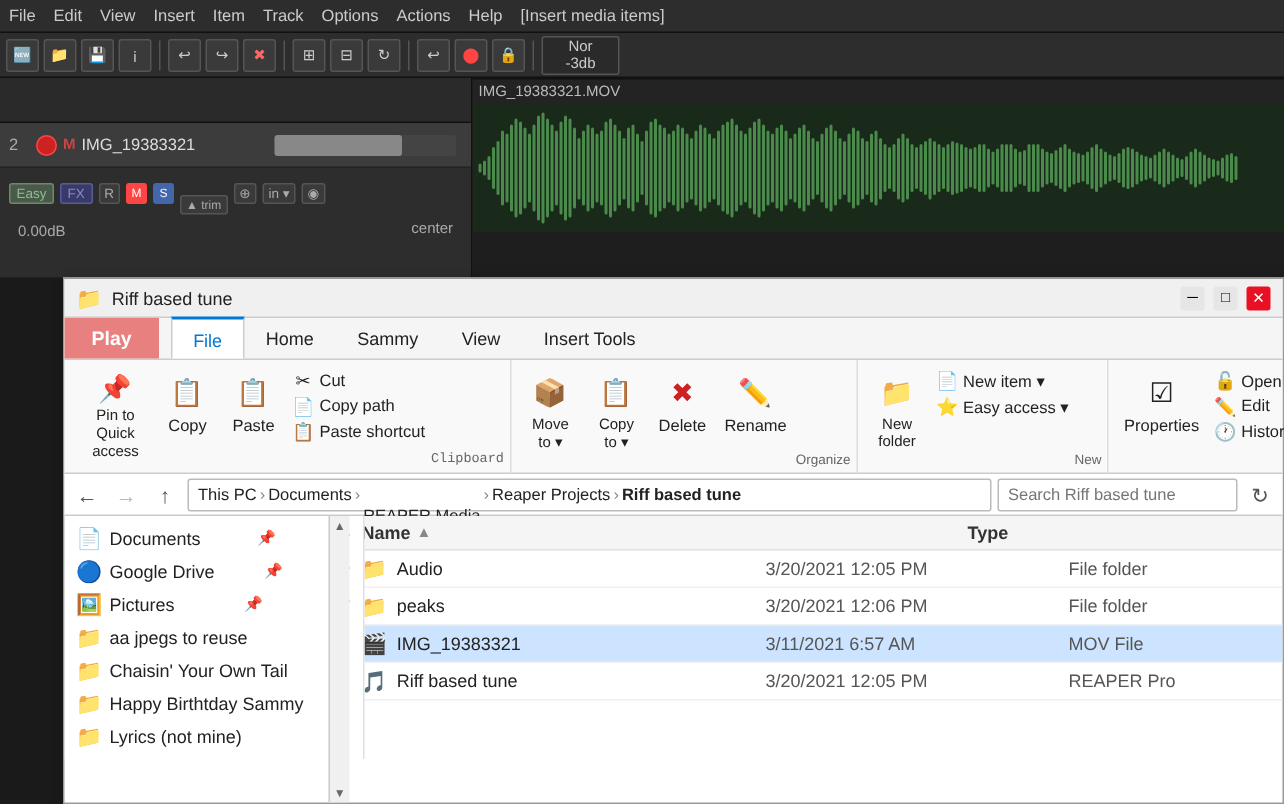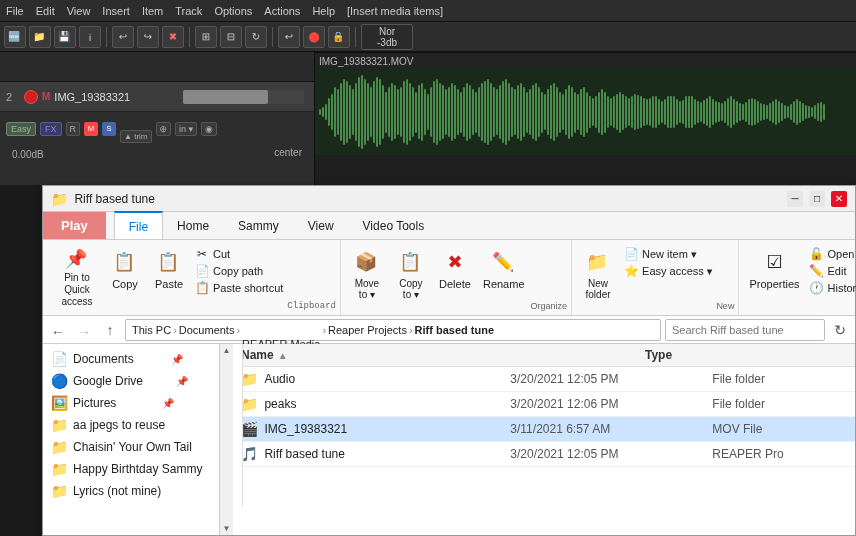--- a/index.html
+++ b/index.html
@@ -738,21 +738,21 @@
     <div class="ribbon-tab">
       <span>Home</span>
     </div>
     <div class="ribbon-tab">
       <span>Sammy</span>
     </div>
     <div class="ribbon-tab">
       <span>View</span>
     </div>
     <div class="ribbon-tab">
-      <span>Video Tools</span>
+      <span>Insert Tools</span>
     </div>
   </div>
 
   <div class="ribbon">
 
     <div style="display:flex; align-items:stretch; border-right:1px solid #ddd; padding:4px;">
 
       <div class="rb-btn" style="min-width:52px;">
         <div class="rb-icon">📌</div>
         <span style="font-size:10px; text-align:center; line-height:1.2;">Pin to Quick<br>access</span>

